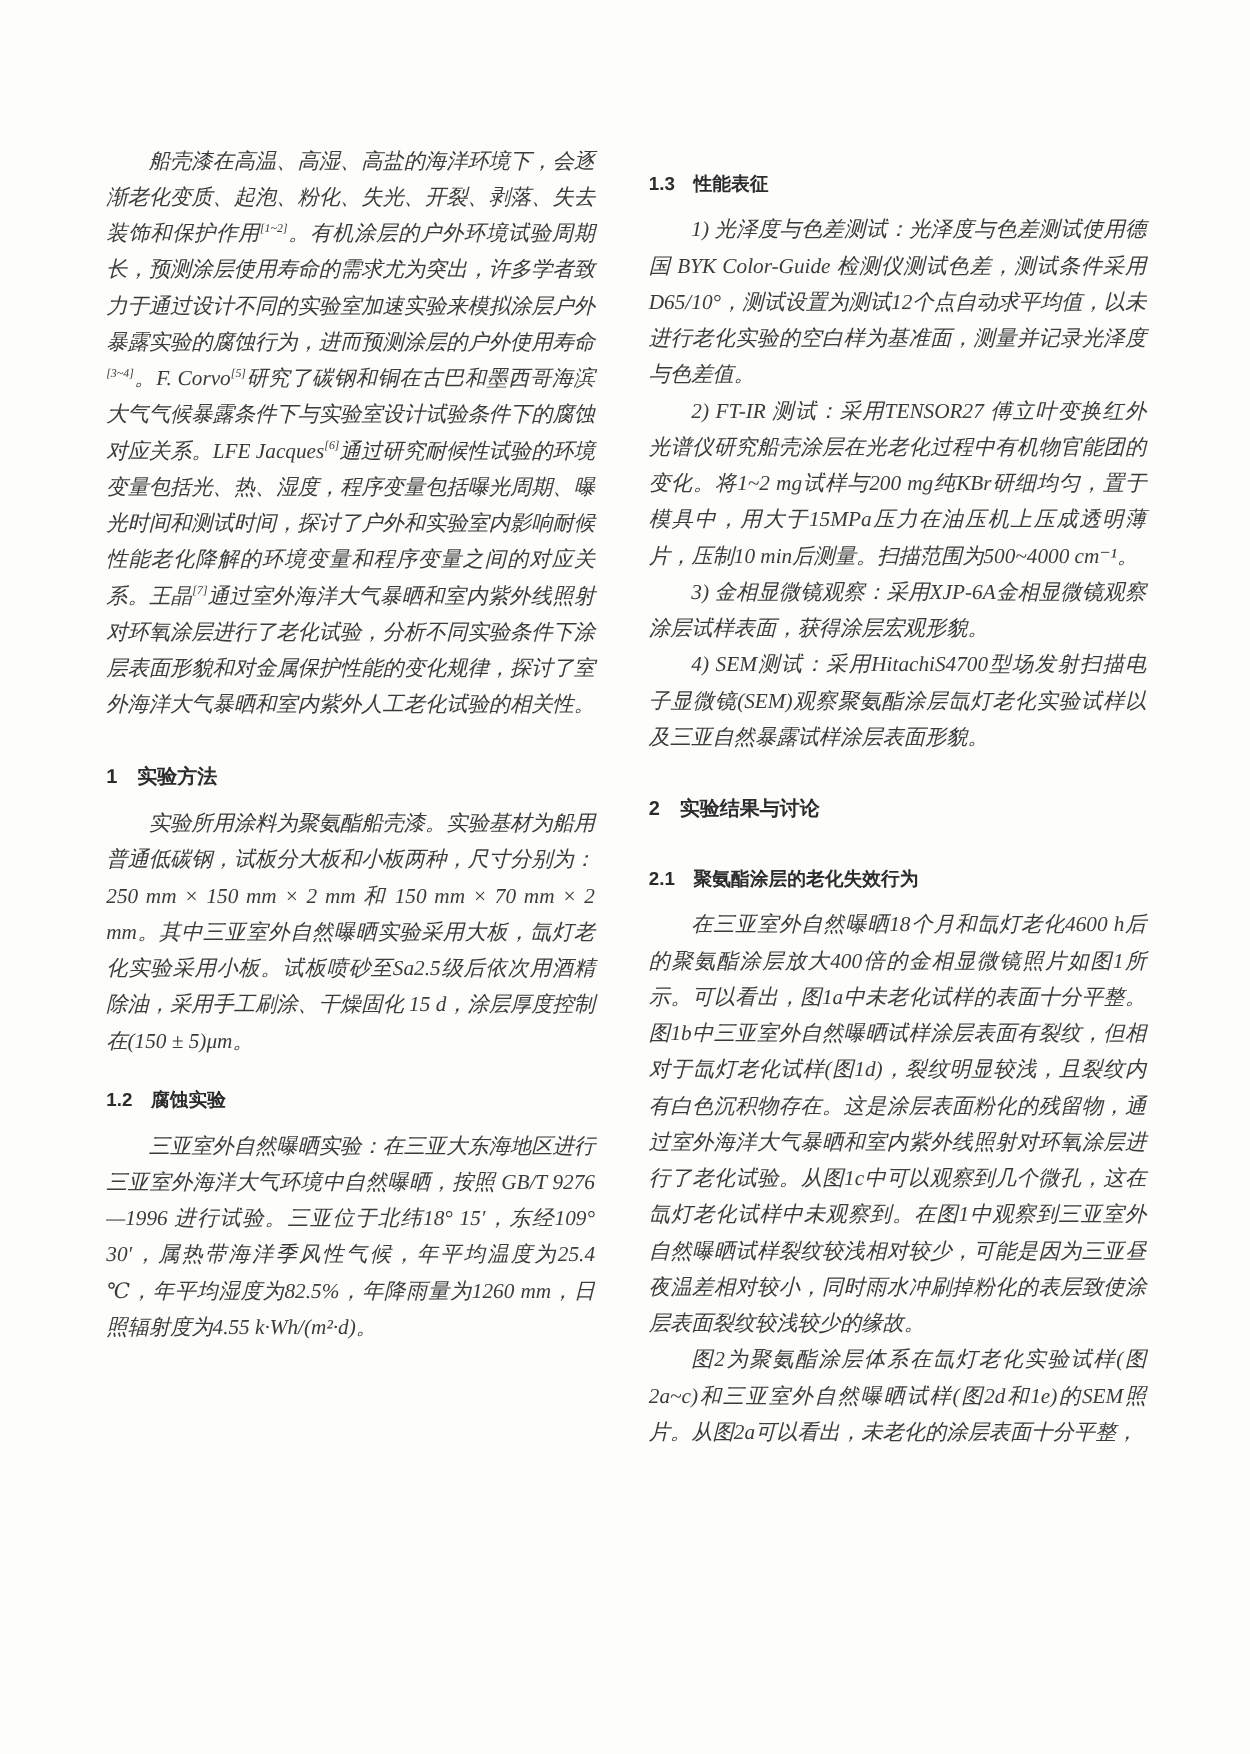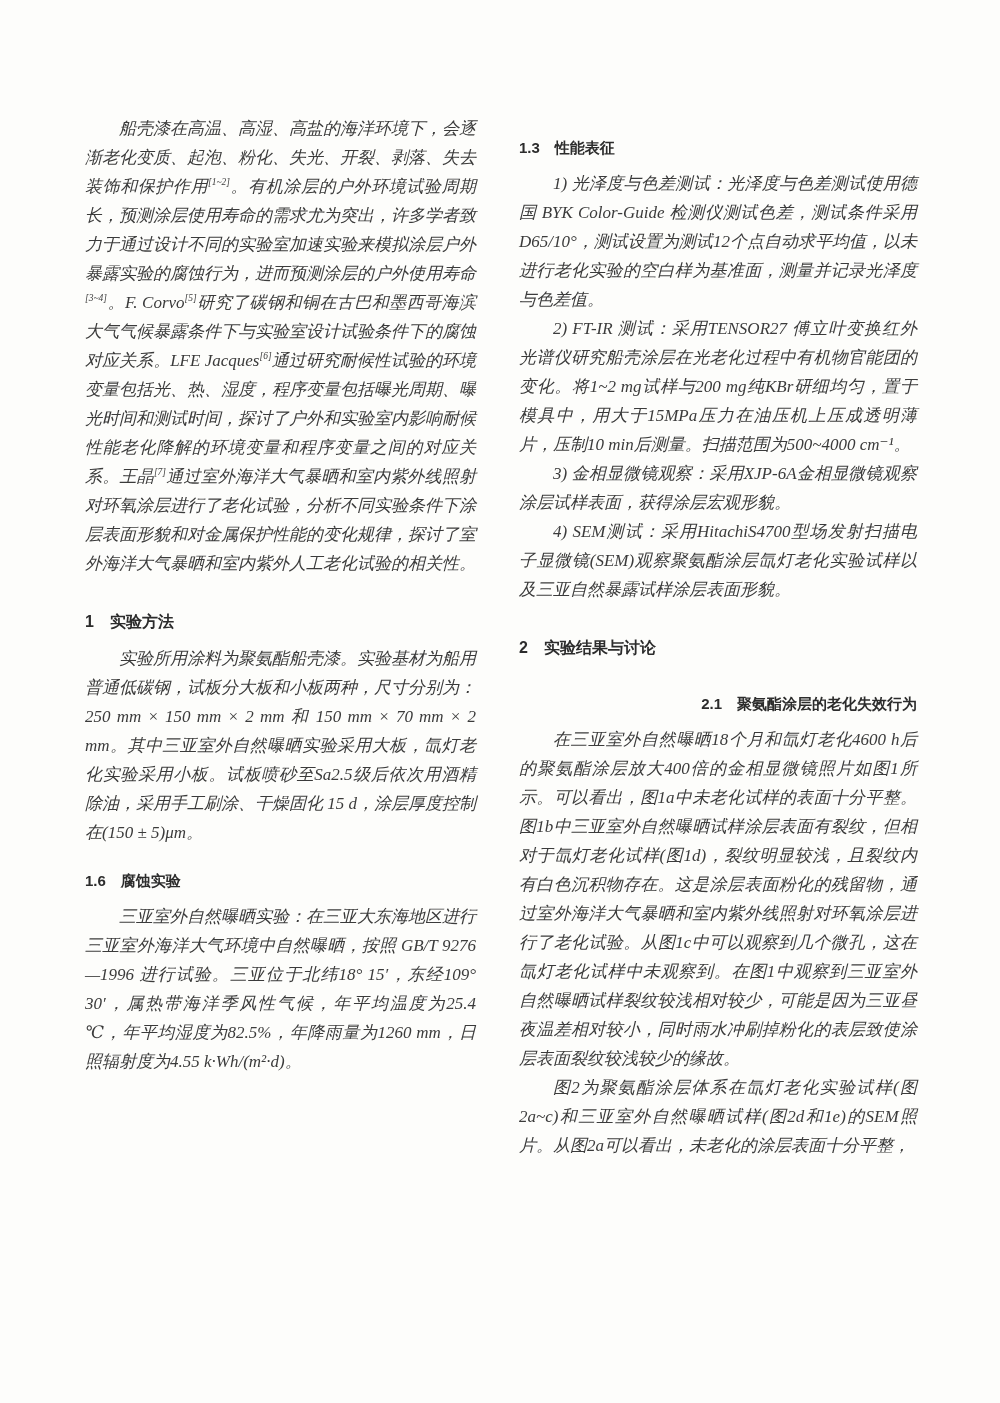--- a/index.html
+++ b/index.html
@@ -76,21 +76,21 @@
   .h-sub {
     margin: 0;
     font-family: "Liberation Sans", "DejaVu Sans", sans-serif;
     font-weight: bold;
     color: #2c2c2c;
     font-size: 15px;
     line-height: 1;
   }
   
   .mt-heading1 { margin-top: 36px; }
-  .mt-heading2 { margin-top: 40px; text-align: right; }
+  .mt-heading2 { margin-top: 40px; }
   .mt-sub      { margin-top: 26px; }
   .mt-subpara  { margin-top: 14px; }
 </style>
 </head>
 <body>
 
 <div class="page">
   <div class="content">
 
 
@@ -98,21 +98,21 @@
 
       <div class="col left">
         <p class="p-body">船壳漆在高温、高湿、高盐的海洋环境下，会逐渐老化变质、起泡、粉化、失光、开裂、剥落、失去装饰和保护作用<sup>[1~2]</sup>。有机涂层的户外环境试验周期长，预测涂层使用寿命的需求尤为突出，许多学者致力于通过设计不同的实验室加速实验来模拟涂层户外暴露实验的腐蚀行为，进而预测涂层的户外使用寿命<sup>[3~4]</sup>。F. Corvo<sup>[5]</sup>研究了碳钢和铜在古巴和墨西哥海滨大气气候暴露条件下与实验室设计试验条件下的腐蚀对应关系。LFE Jacques<sup>[6]</sup>通过研究耐候性试验的环境变量包括光、热、湿度，程序变量包括曝光周期、曝光时间和测试时间，探讨了户外和实验室内影响耐候性能老化降解的环境变量和程序变量之间的对应关系。王晶<sup>[7]</sup>通过室外海洋大气暴晒和室内紫外线照射对环氧涂层进行了老化试验，分析不同实验条件下涂层表面形貌和对金属保护性能的变化规律，探讨了室外海洋大气暴晒和室内紫外人工老化试验的相关性。</p>
 
 
         <h2 class="h-sec mt-heading1">1　实验方法</h2>
 
 
         <p class="p-body mt-subpara">实验所用涂料为聚氨酯船壳漆。实验基材为船用普通低碳钢，试板分大板和小板两种，尺寸分别为：250 mm × 150 mm × 2 mm 和 150 mm × 70 mm × 2 mm。其中三亚室外自然曝晒实验采用大板，氙灯老化实验采用小板。试板喷砂至Sa2.5级后依次用酒精除油，采用手工刷涂、干燥固化 15 d，涂层厚度控制在(150 ± 5)μm。</p>
 
-        <h3 class="h-sub mt-sub">1.6　腐蚀实验</h3>
+        <h3 class="h-sub mt-sub">1.2　腐蚀实验</h3>
 
         <p class="p-body mt-subpara">三亚室外自然曝晒实验：在三亚大东海地区进行三亚室外海洋大气环境中自然曝晒，按照 GB/T 9276—1996 进行试验。三亚位于北纬18° 15′，东经109° 30′，属热带海洋季风性气候，年平均温度为25.4 ℃，年平均湿度为82.5%，年降雨量为1260 mm，日照辐射度为4.55 k·Wh/(m²·d)。</p>
       </div>
 
       <div class="col right">
 
         <h3 class="h-sub mt-sub">1.3　性能表征</h3>
 
         <p class="p-body mt-subpara">1) 光泽度与色差测试：光泽度与色差测试使用德国 BYK Color-Guide 检测仪测试色差，测试条件采用D65/10°，测试设置为测试12个点自动求平均值，以未进行老化实验的空白样为基准面，测量并记录光泽度与色差值。</p>
         <p class="p-body">2) FT-IR 测试：采用TENSOR27 傅立叶变换红外光谱仪研究船壳涂层在光老化过程中有机物官能团的变化。将1~2 mg试样与200 mg纯KBr研细均匀，置于模具中，用大于15MPa压力在油压机上压成透明薄片，压制10 min后测量。扫描范围为500~4000 cm⁻¹。</p>

